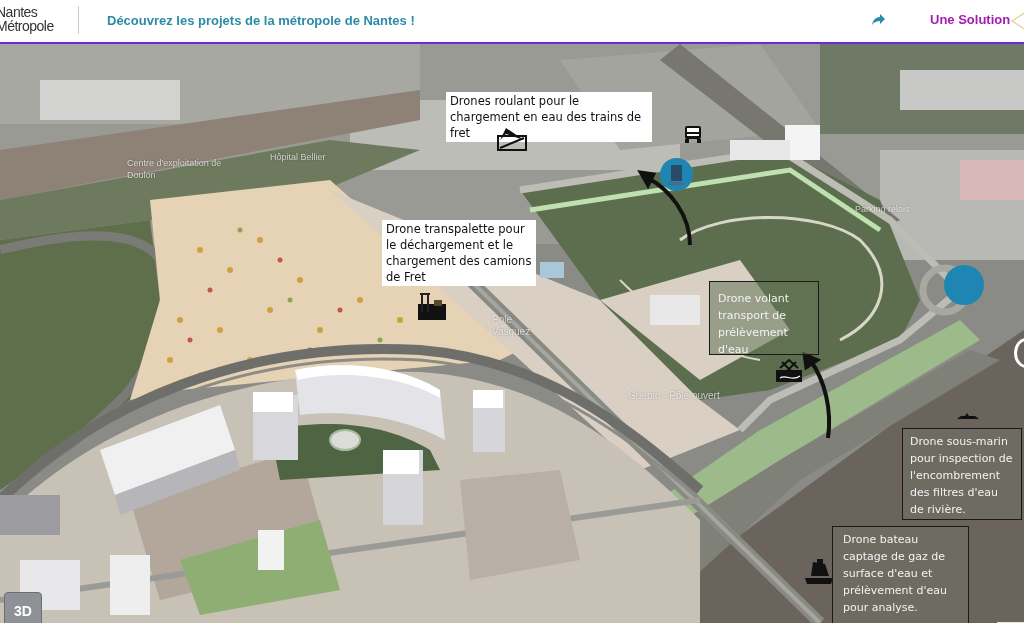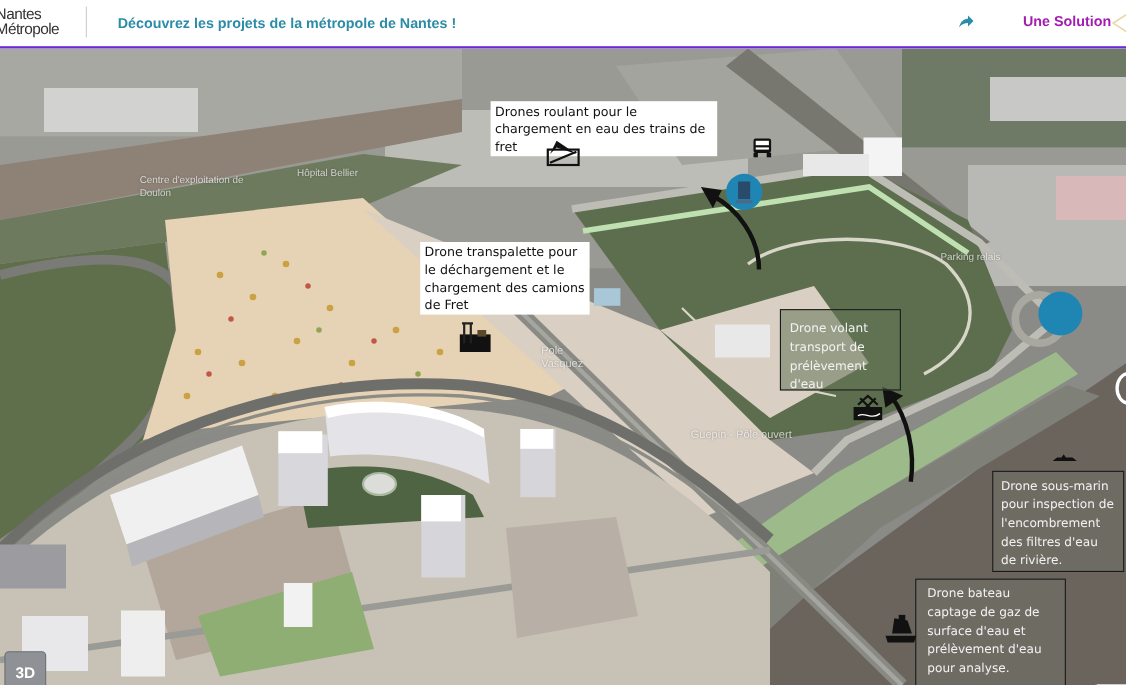--- a/index.html
+++ b/index.html
@@ -147,21 +147,21 @@
     <path d="M690 245 C690 215 670 190 648 178" fill="none" stroke="#111" stroke-width="4"></path>
     <path d="M640 172 L654 174 L648 186 Z" fill="#111" stroke="#111" stroke-width="3"></path>
     <path d="M828 438 C832 410 825 380 810 360" fill="none" stroke="#111" stroke-width="4"></path>
     <path d="M804 354 L818 360 L806 368 Z" fill="#111" stroke="#111" stroke-width="3"></path>
   </svg>
 
   <div class="map-text" style="left:492px; top:270px; width:50px; line-height:12px; font-size:10px;">Pole Vasquez</div>
   <div class="map-text" style="left:628px; top:346px; width:100px; line-height:12px; font-size:10px;">Guepin - Pôle ouvert</div>
   <div class="map-text" style="left:79px; top:113px; width:110px; line-height:12px; font-size:9px;margin-left:48px;">Centre d'exploitation de Doulon</div>
   <div class="map-text" style="left:256px; top:108px; width:80px; font-size:9px;margin-left:14px;">Hôpital Bellier</div>
-  <div class="map-text" style="left:855px; top:160px; width:80px; font-size:9px;margin-top:24px;">Parking relais</div>
+  <div class="map-text" style="left:855px; top:160px; width:80px; font-size:9px;">Parking relais</div>
 
   <div class="poi" style="left:660px; top:114px; width:33px; height:33px;">
     <svg width="33" height="33" viewBox="0 0 33 33">
         <rect x="11" y="7" width="11" height="16" fill="#2a4a6a"></rect>
         <rect x="9" y="24" width="15" height="3" fill="#4a6a8a"></rect>
       </svg>
   </div>
   <div class="poi" style="left:944px; top:221px; width:40px; height:40px;"></div>
   <div class="right-ctrl"></div>
 

